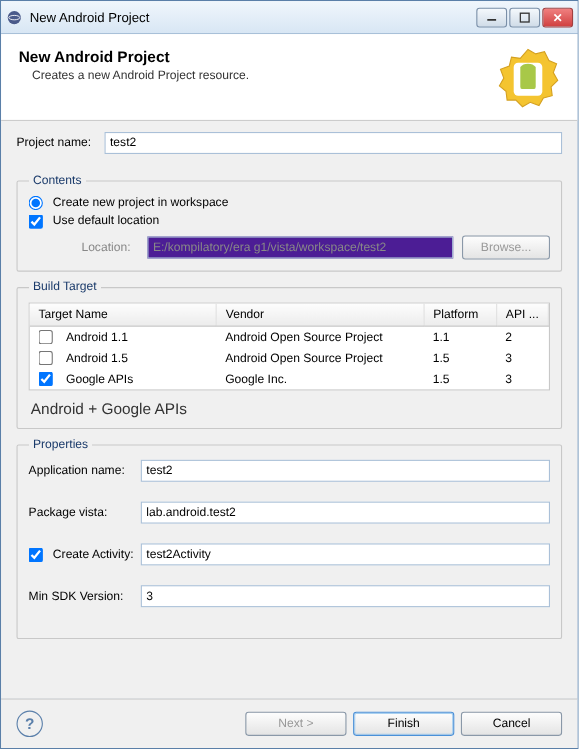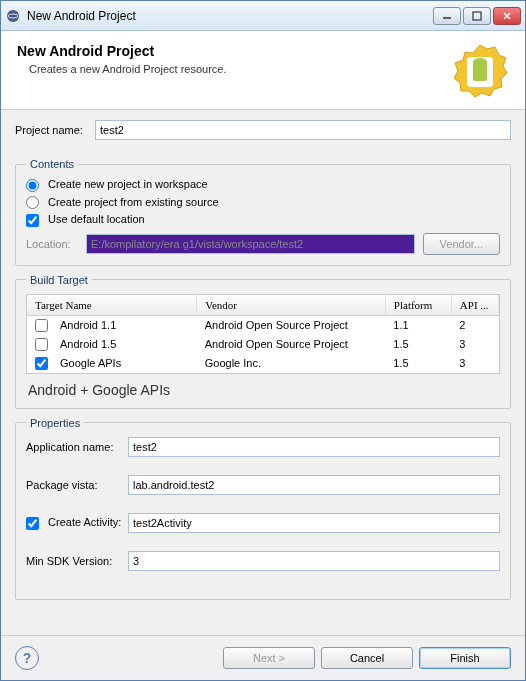--- a/index.html
+++ b/index.html
@@ -70,21 +70,21 @@
 }
 input[type=text]:disabled { background: #4c1d95; color: #888; }
 input[type=checkbox], input[type=radio] { margin-right: 6px; vertical-align: middle; }
 fieldset {
   border: 1px solid #c8c8c8;
   border-radius: 2px;
   padding: 8px 10px 10px 10px;
   margin: 8px 0;
 }
 legend { padding: 0 4px; color: #1a3a6a; font-size: 11px; }
-.locrow { display: flex; align-items: center; gap: 8px; margin-top: 6px; }
+.locrow { display: flex; align-items: center; gap: 8px; margin-top: 6px; margin-left: 48px; }
 .locrow label { color: #888; width: 52px; }
 .btn {
   height: 22px;
   padding: 0 16px;
   border: 1px solid #8a98a8;
   border-radius: 3px;
   background: linear-gradient(#fdfdfd, #e4e4e4);
   font-family: inherit;
   font-size: 11px;
   cursor: pointer;
@@ -97,21 +97,20 @@
   margin-bottom: 8px;
 }
 table { width: 100%; border-collapse: collapse; font-size: 11px; }
 thead th {
   text-align: left;
   background: linear-gradient(#fdfdfd, #ececec);
   border-bottom: 1px solid #d0d0d0;
   border-right: 1px solid #e0e0e0;
   padding: 4px 8px;
   font-weight: normal;
-  font-family: Liberation Serif, serif;
 }
 tbody td { padding: 3px 8px; }
 tbody td:first-child { display: flex; align-items: center; gap: 6px; padding-left:8px; }
 .footer {
   background: #f0f0f0;
   border-top: 1px solid #ccc;
   padding: 10px 14px;
   display: flex;
   align-items: center;
 }
@@ -183,34 +182,28 @@
     <fieldset>
       <legend>Contents</legend>
       <div style="margin-bottom:4px;">
         <label>
           <input type="radio" name="src" checked="" style="">
           <span>Create new project in workspace</span>
         </label>
       </div>
       <div style="margin-bottom:4px;">
         <label>
-          <input type="radio" name="src" style="">
-          <span>Create project from existing source</span>
-        </label>
-      </div>
-      <div style="margin-bottom:4px;">
-        <label>
           <input type="checkbox" checked="" style="">
           <span>Use default location</span>
         </label>
       </div>
       <div class="locrow">
         <label>Location:</label>
         <input type="text" disabled="" value="E:/kompilatory/era g1/vista/workspace/test2" style="">
-        <button class="btn" disabled="">Vendor...</button>
+        <button class="btn" disabled="">Browse...</button>
       </div>
     </fieldset>
 
     <fieldset>
       <legend>Build Target</legend>
       <div class="table-wrap">
         <table>
           <colgroup>
               <col style="width:36%">
               <col style="width:40%">
@@ -281,17 +274,17 @@
         <input type="text" value="3" style="">
       </div>
     </fieldset>
 
   </div>
 
   <div class="footer">
     <div class="help">?</div>
     <div class="spacer"></div>
     <button class="btn" disabled="">Next &gt;</button>
+    <button class="btn default">Finish</button>
     <button class="btn">Cancel</button>
-    <button class="btn default">Finish</button>
   </div>
 
 </div>
 
 </body></html>

